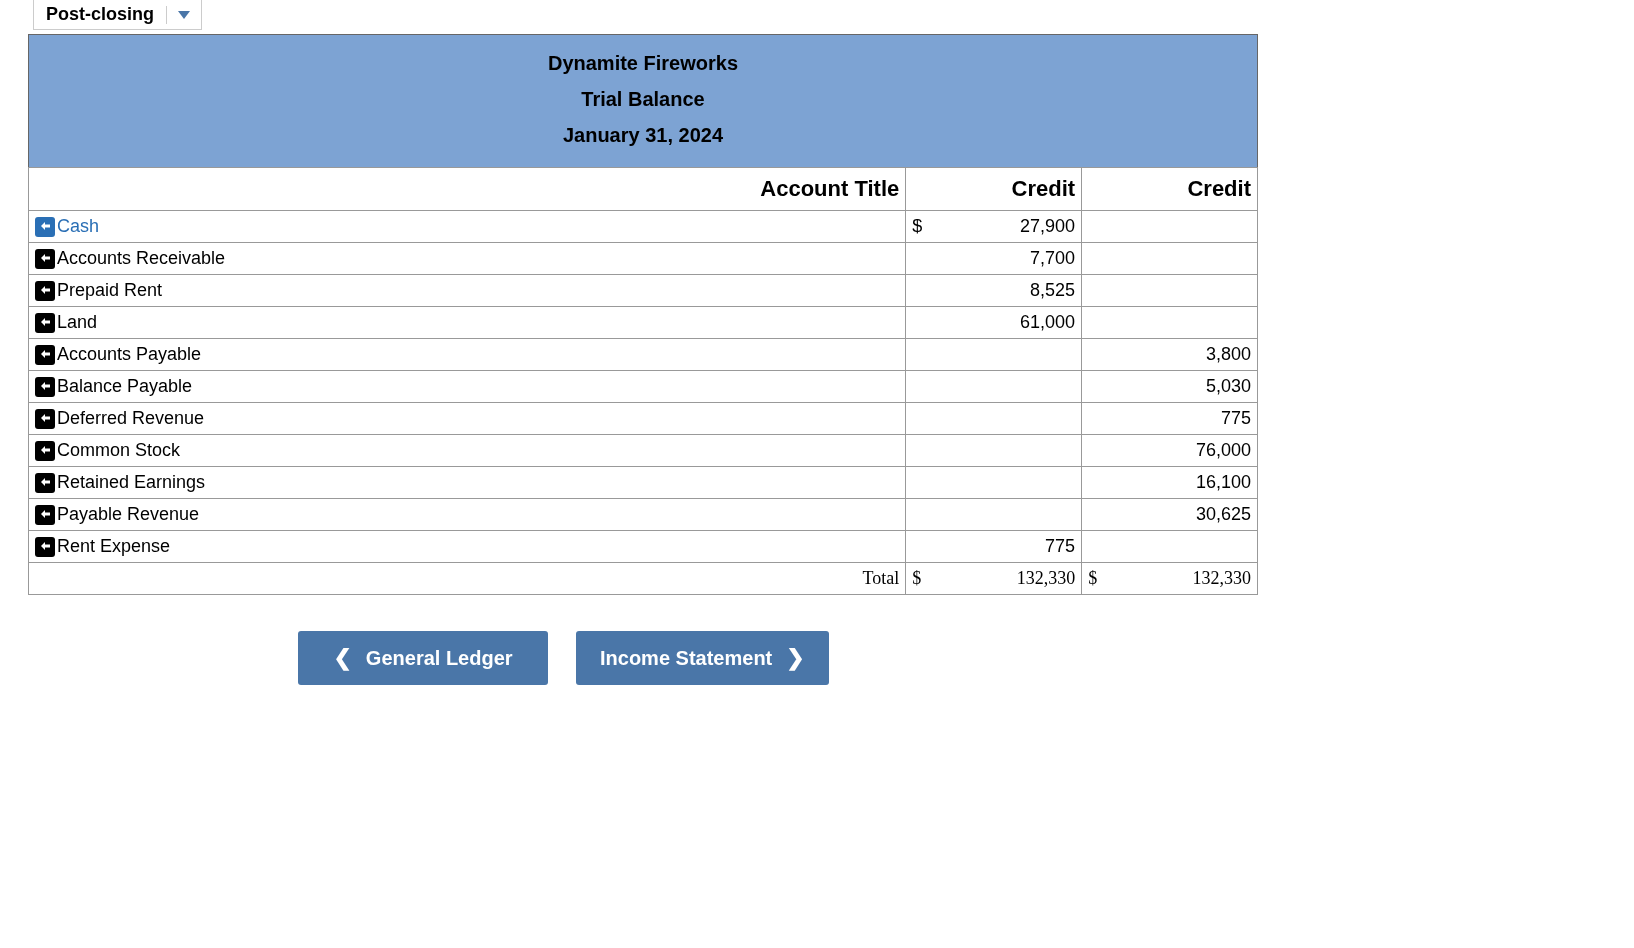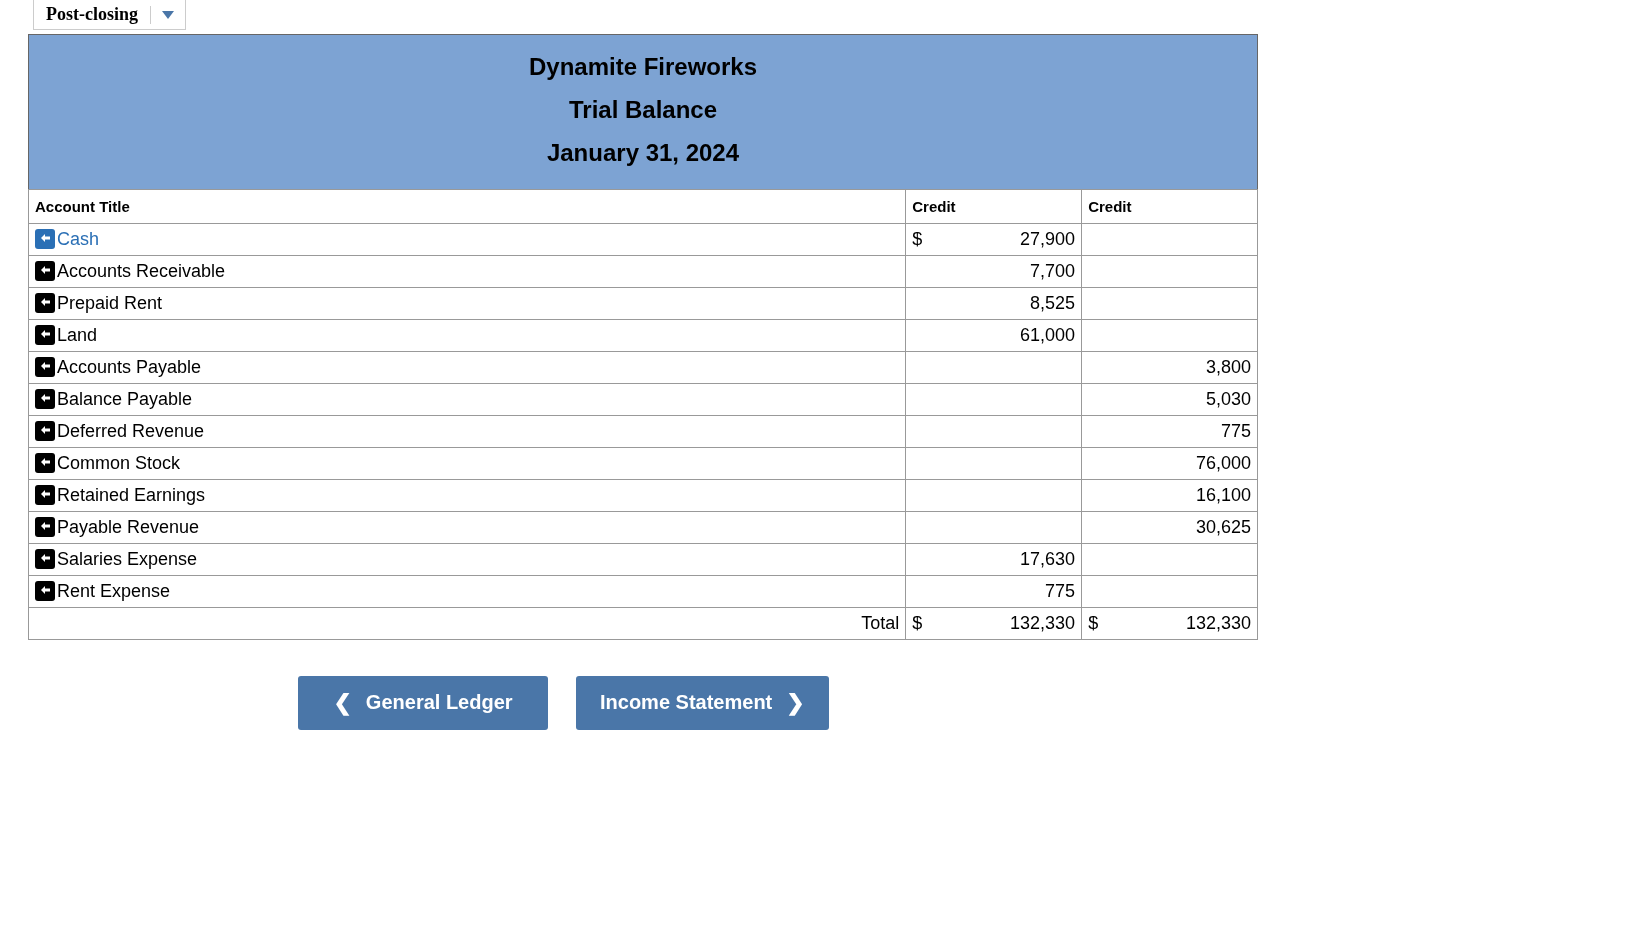--- a/index.html
+++ b/index.html
@@ -17,21 +17,20 @@
       margin-left: 28px;
     }
     .tab-selector {
       display: inline-flex;
       align-items: center;
       border: 1px solid #ccc;
       border-top: none;
       background: #fff;
       margin-left: 5px;
       margin-bottom: 4px;
-      font-family: Liberation Serif, serif;
     }
     .tab-label {
       padding: 4px 12px;
       font-weight: bold;
       font-size: 18px;
     }
     .tab-caret {
       padding: 4px 10px;
       border-left: 1px solid #ccc;
       display: flex;
@@ -44,34 +43,34 @@
     }
     .header-banner {
       background: #7da3d3;
       padding: 10px 0 14px 0;
       border: 1px solid #666;
       border-bottom: none;
     }
     .header-banner div {
       text-align: center;
       font-weight: bold;
-      font-size: 24px;
+      font-size: 20px;
       line-height: 1.8;
     }
     table.trial-balance {
       width: 100%;
       border-collapse: collapse;
       border: 1px solid #666;
     }
     table.trial-balance th {
       font-weight: bold;
-      font-size: 15px;
+      font-size: 22px;
       padding: 8px 6px;
       border: 1px solid #999;
-      text-align: left;
+      text-align: right;
     }
     table.trial-balance td {
       border: 1px solid #999;
       font-size: 18px;
       padding: 3px 6px;
       vertical-align: middle;
       height: 32px;
     }
     .col-title {
       width: 858px;
@@ -108,20 +107,21 @@
       padding-right: 6px !important;
     }
     .curr {
       position: absolute;
       left: 6px;
       font-size: 18px;
     }
     .total-row td {
       border-top: 3px solid #555;
       font-size: 18px;
+      font-family: Liberation Serif, serif;
     }
     .nav-buttons {
       display: flex;
       gap: 28px;
       justify-content: flex-start;
       margin-top: 36px;
       margin-left: 270px;
     }
     .nav-btn {
       background: #4a76a8;
@@ -313,35 +313,20 @@
                 <svg width="20" height="20" viewBox="0 0 20 20">
                   <rect x="0" y="0" width="20" height="20" rx="3" fill="#000"></rect>
                   <path d="M6 9 L10 5 L10 7.5 L15 7.5 L15 10.5 L10 10.5 L10 13 Z" fill="#fff"></path>
                 </svg>
               </span>
               <span class="acct-text">Payable Revenue</span>
             </div>
           </td>
           <td class="amt-cell col-debit"><span></span></td>
           <td class="amt-cell col-credit"><span>30,625</span></td>
-        </tr>
-        <tr>
-          <td class="col-title">
-            <div class="acct-cell">
-              <span class="undo-icon black">
-                <svg width="20" height="20" viewBox="0 0 20 20">
-                  <rect x="0" y="0" width="20" height="20" rx="3" fill="#000"></rect>
-                  <path d="M6 9 L10 5 L10 7.5 L15 7.5 L15 10.5 L10 10.5 L10 13 Z" fill="#fff"></path>
-                </svg>
-              </span>
-              <span class="acct-text">Salaries Expense</span>
-            </div>
-          </td>
-          <td class="amt-cell col-debit"><span>17,630</span></td>
-          <td class="amt-cell col-credit"><span></span></td>
         </tr>
         <tr>
           <td class="col-title">
             <div class="acct-cell">
               <span class="undo-icon black">
                 <svg width="20" height="20" viewBox="0 0 20 20">
                   <rect x="0" y="0" width="20" height="20" rx="3" fill="#000"></rect>
                   <path d="M6 9 L10 5 L10 7.5 L15 7.5 L15 10.5 L10 10.5 L10 13 Z" fill="#fff"></path>
                 </svg>
               </span>

